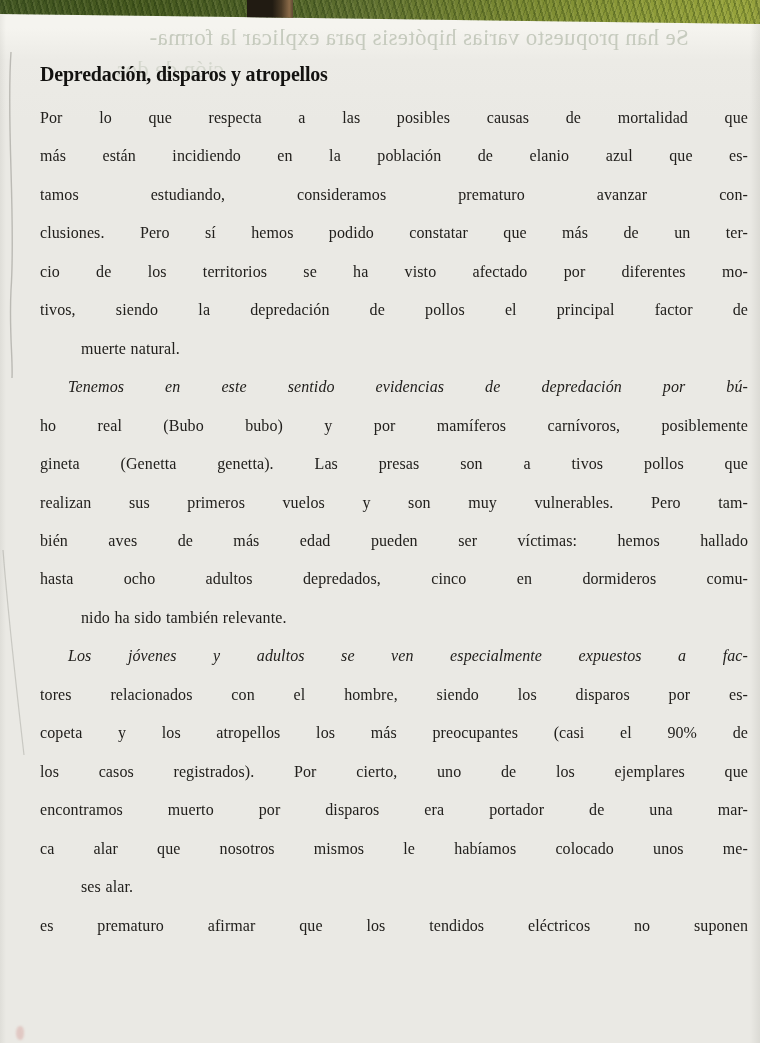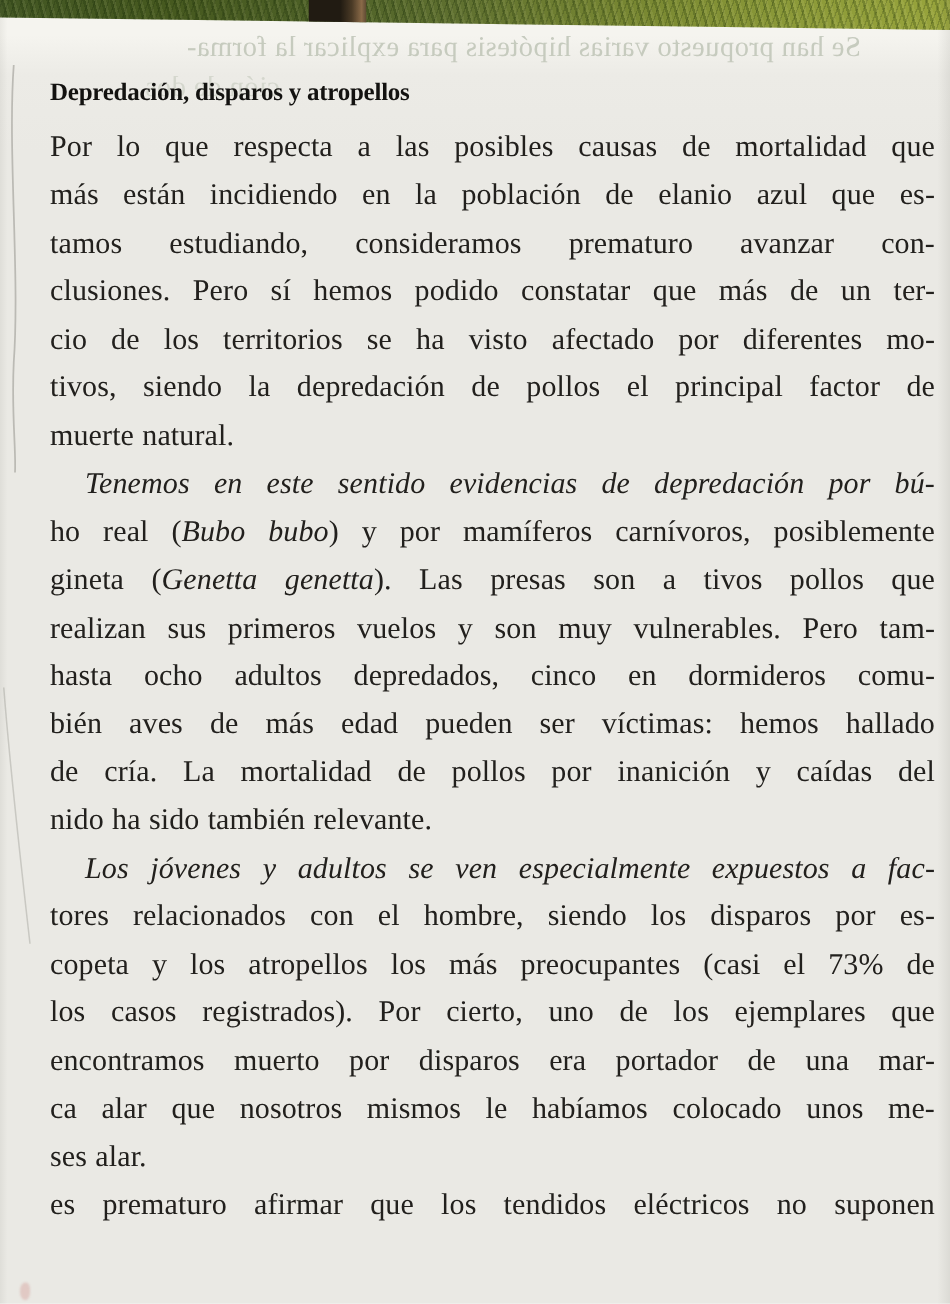--- a/index.html
+++ b/index.html
@@ -36,27 +36,27 @@
   }
   .ghost-1{top:25px;left:90px;width:658px;text-align:center;}
   .ghost-2{top:57px;left:55px;width:230px;opacity:.55;text-align:center;}
   .article{position:absolute;top:51px;left:40px;width:708px;z-index:2;}
   .headline{
     font-size:20px;font-weight:bold;color:var(--heading-ink);
     line-height:46px;letter-spacing:-.2px;margin:0 0 2px 0;
   }
   .para{margin:0;}
   .line{
-    font-size:24px;line-height:38.45px;color:var(--ink);
+    font-size:16px;line-height:38.45px;color:var(--ink);
     text-align:justify;text-align-last:justify;white-space:normal;
     letter-spacing:.1px;word-spacing:.5px;
   }
-  .line.lastline{text-align-last:left;}
+  .line.lastline{text-align-last:left;margin-left:41px;}
   .line.firstline{padding-left:28px;font-style:italic;}
-  .it{font-style:italic;}
+  .it{}
   .crease{position:absolute;z-index:4;pointer-events:none;}
   .edge-shade-right{
     position:absolute;top:0;right:0;width:10px;height:1043px;z-index:5;
     background:linear-gradient(90deg,transparent,rgba(90,90,80,.10));
   }
   .edge-shade-left{
     position:absolute;top:0;left:0;width:6px;height:1043px;z-index:5;
     background:linear-gradient(270deg,transparent,rgba(90,90,80,.08));
   }
   .pink-mark{
@@ -85,29 +85,28 @@
         <div class="line"><span>clusiones. Pero sí hemos podido constatar que más de un ter-</span></div>
         <div class="line"><span>cio de los territorios se ha visto afectado por diferentes mo-</span></div>
         <div class="line"><span>tivos, siendo la depredación de pollos el principal factor de</span></div>
         <div class="line lastline"><span>muerte natural.</span></div>
       </div>
       <div class="para">
         <div class="line firstline"><span>Tenemos en este sentido evidencias de depredación por bú-</span></div>
         <div class="line"><span>ho real (</span><span class="it">Bubo bubo</span><span>) y por mamíferos carnívoros, posiblemente</span></div>
         <div class="line"><span>gineta (</span><span class="it">Genetta genetta</span><span>). Las presas son a tivos pollos que</span></div>
         <div class="line"><span>realizan sus primeros vuelos y son muy vulnerables. Pero tam-</span></div>
+        <div class="line"><span>bién aves de más edad pueden ser víctimas: hemos hallado</span></div>
         <div class="line"><span>hasta ocho adultos depredados, cinco en dormideros comu-</span></div>
-        <div class="line"><span>bién aves de más edad pueden ser víctimas: hemos hallado</span></div>
-        <div class="line"><span>de cría. La mortalidad de pollos por inanición y caídas del</span></div>
         <div class="line lastline"><span>nido ha sido también relevante.</span></div>
       </div>
       <div class="para">
         <div class="line firstline"><span>Los jóvenes y adultos se ven especialmente expuestos a fac-</span></div>
         <div class="line"><span>tores relacionados con el hombre, siendo los disparos por es-</span></div>
-        <div class="line"><span>copeta y los atropellos los más preocupantes (casi el 73% de</span></div>
+        <div class="line"><span>copeta y los atropellos los más preocupantes (casi el 90% de</span></div>
         <div class="line"><span>los casos registrados). Por cierto, uno de los ejemplares que</span></div>
         <div class="line"><span>encontramos muerto por disparos era portador de una mar-</span></div>
         <div class="line"><span>ca alar que nosotros mismos le habíamos colocado unos me-</span></div>
         <div class="line lastline"><span>ses alar.</span></div>
       </div>
       <div class="para">
         <div class="line"><span>es prematuro afirmar que los tendidos eléctricos no suponen</span></div>
       </div>
     </div>
 </div>

